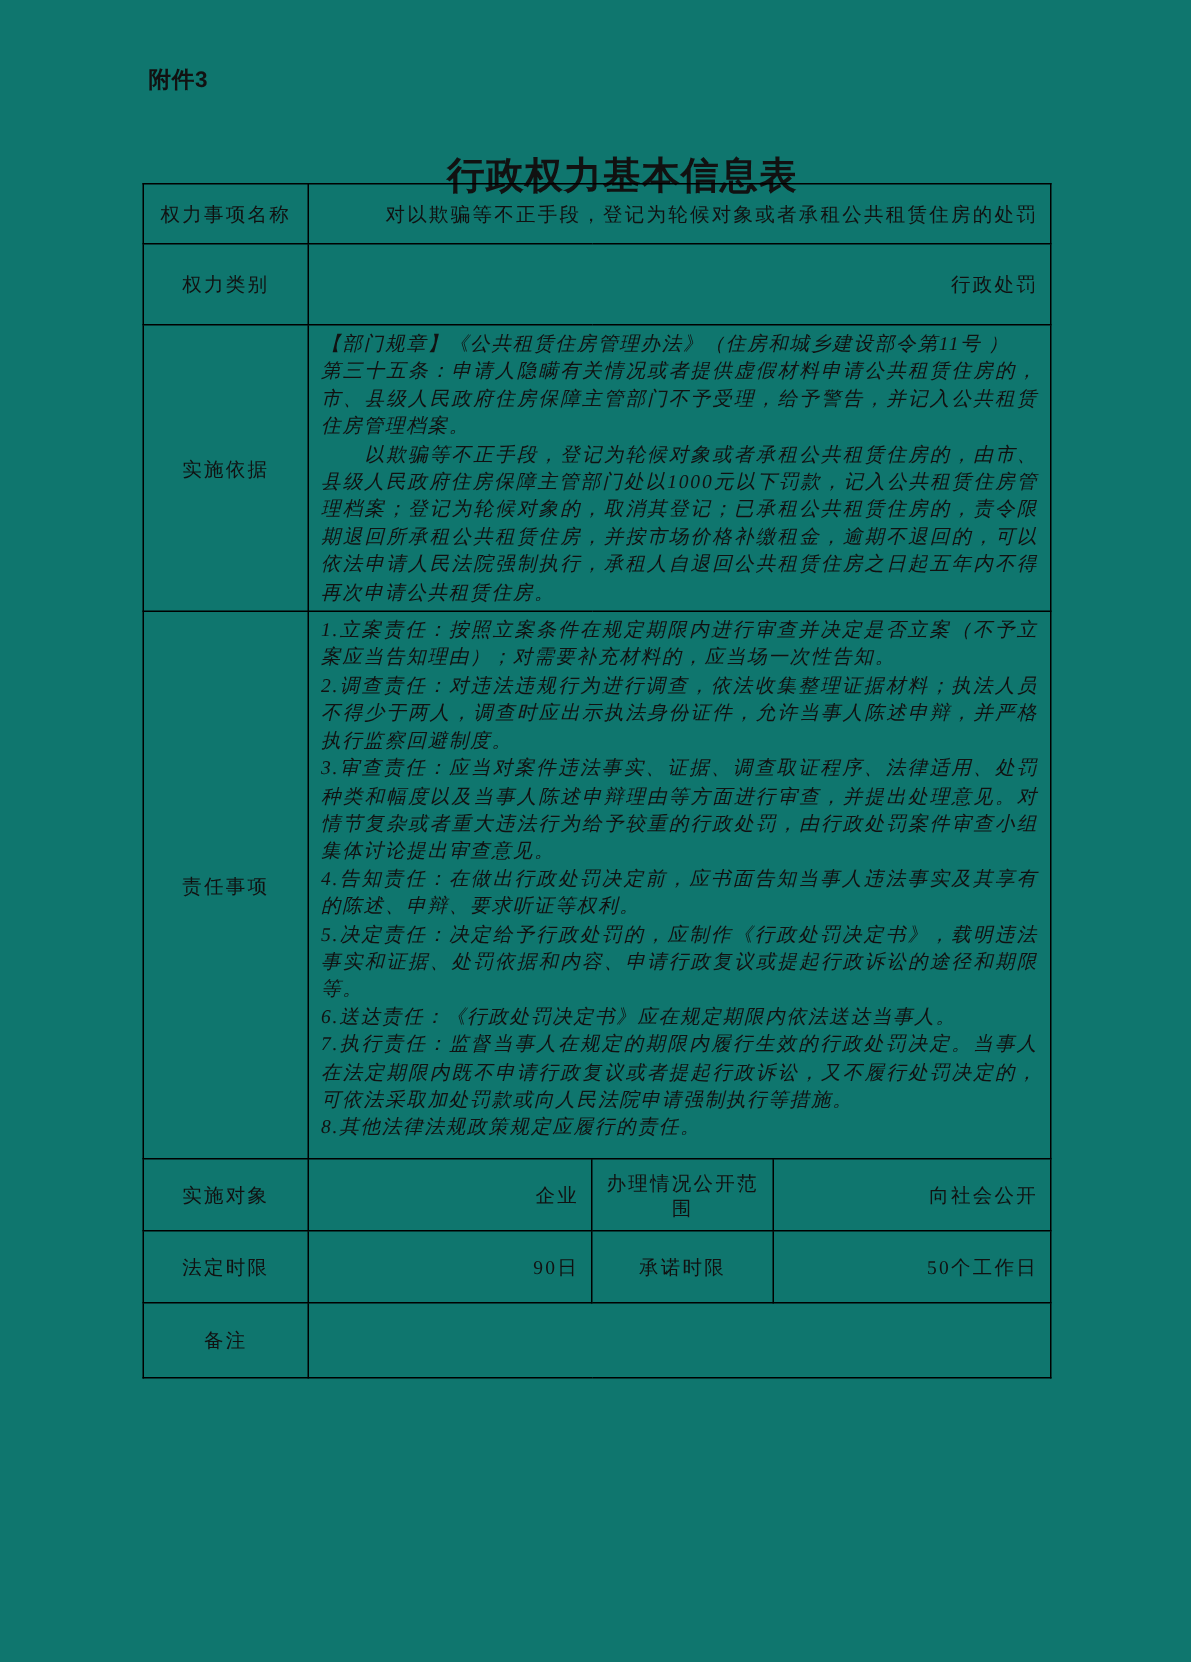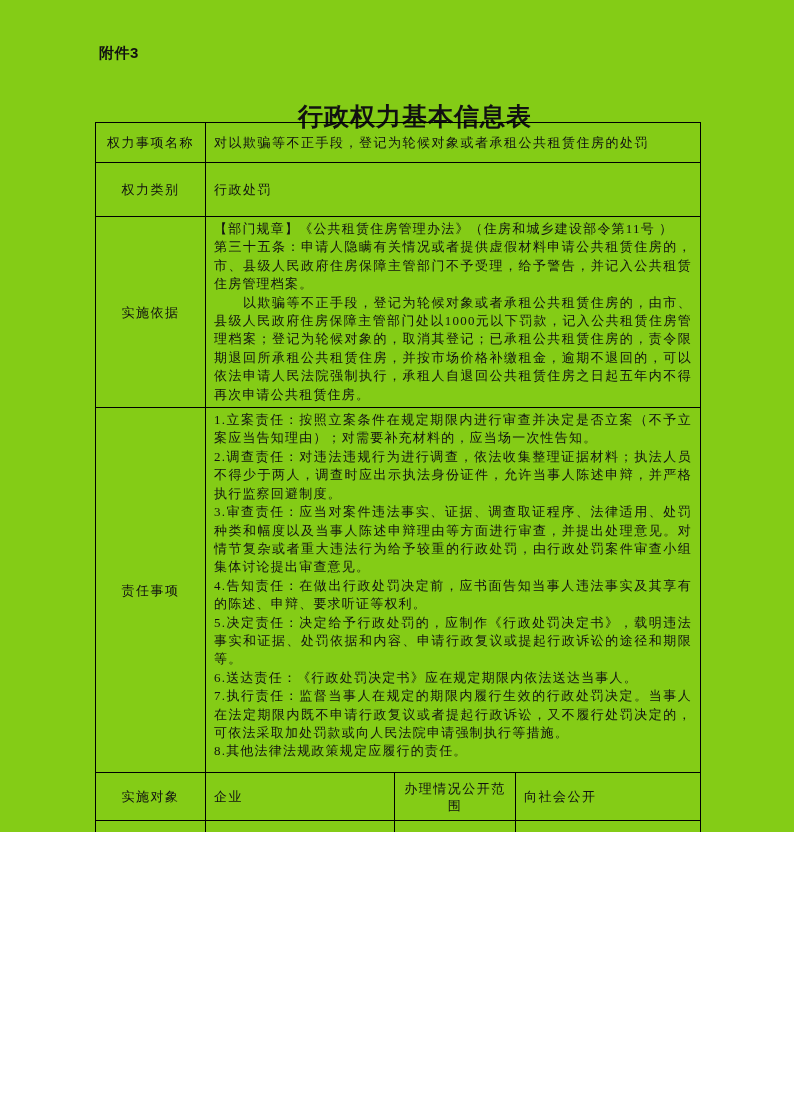--- a/index.html
+++ b/index.html
@@ -1,19 +1,19 @@
 <!DOCTYPE html>
 <html><head>
 <meta charset="utf-8">
 <style>
   html, body { margin:0; padding:0; background:#ffffff; }
   .page {
     position:relative;
-    width:794px; height:832px;
-    background:#84cc16;
+    width:794px; height:1108px;
+    background:#0f766e;
     font-family:"Liberation Serif","DejaVu Serif",serif;
     color:#111111;
     overflow:hidden;
   }
   .attachment {
     position:absolute; left:99px; top:44px;
     font-size:15px; font-weight:600;
     font-family:"Liberation Sans","DejaVu Sans",sans-serif;
     letter-spacing:0.5px;
   }
@@ -31,28 +31,29 @@
     font-size:13px; color:#111111;
     padding:3px 8px;
     overflow:hidden;
   }
   td.lbl {
     text-align:center; vertical-align:middle;
     letter-spacing:1.5px; line-height:17px;
     padding:4px 5px;
   }
   td.val {
-    text-align:left; vertical-align:middle;
+    text-align:right; vertical-align:middle;
     letter-spacing:1.5px; line-height:17px;
   }
   td.body {
     vertical-align:top; text-align:justify;
     white-space:pre-wrap;
     line-height:18.4px; letter-spacing:1.2px;
     padding:6px 10px 4px 10px;
+    font-style:italic;
   }
 </style>
 </head>
 <body>
 
 <div class="page">
 
   <div class="attachment">附件3</div>
 
   <h1 class="doc-title">行政权力基本信息表</h1>

